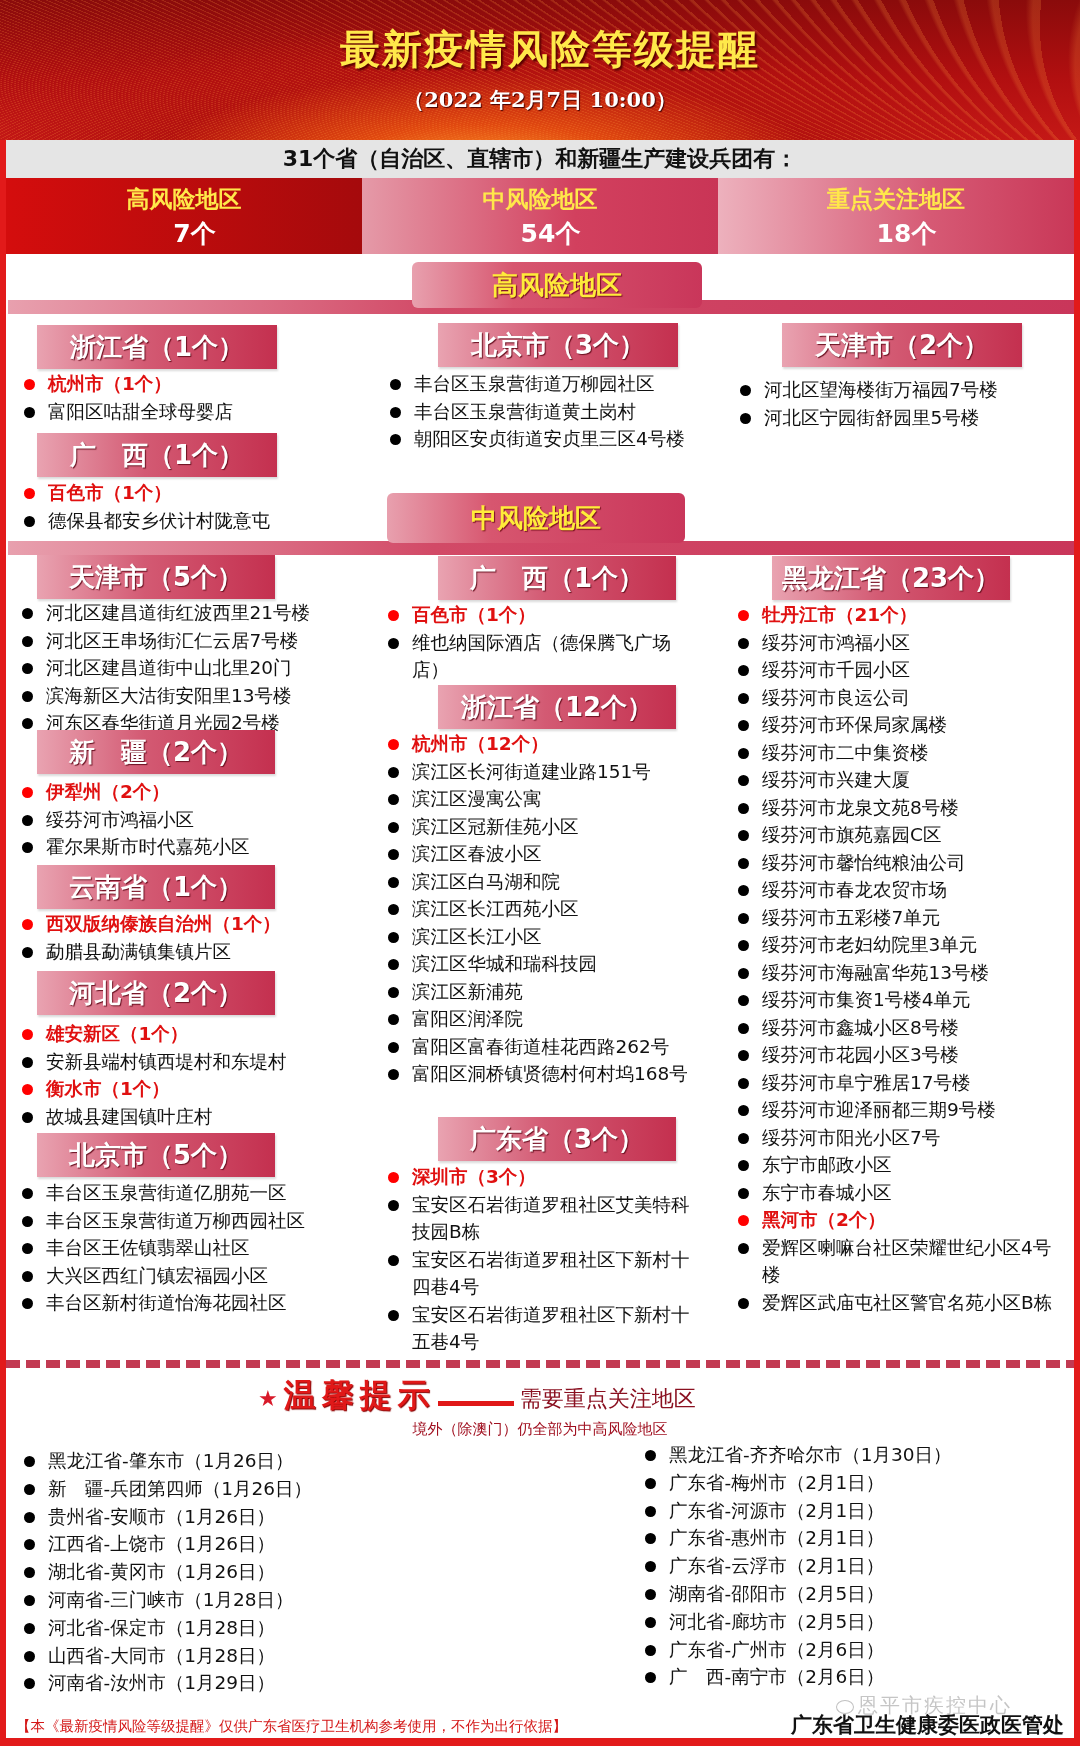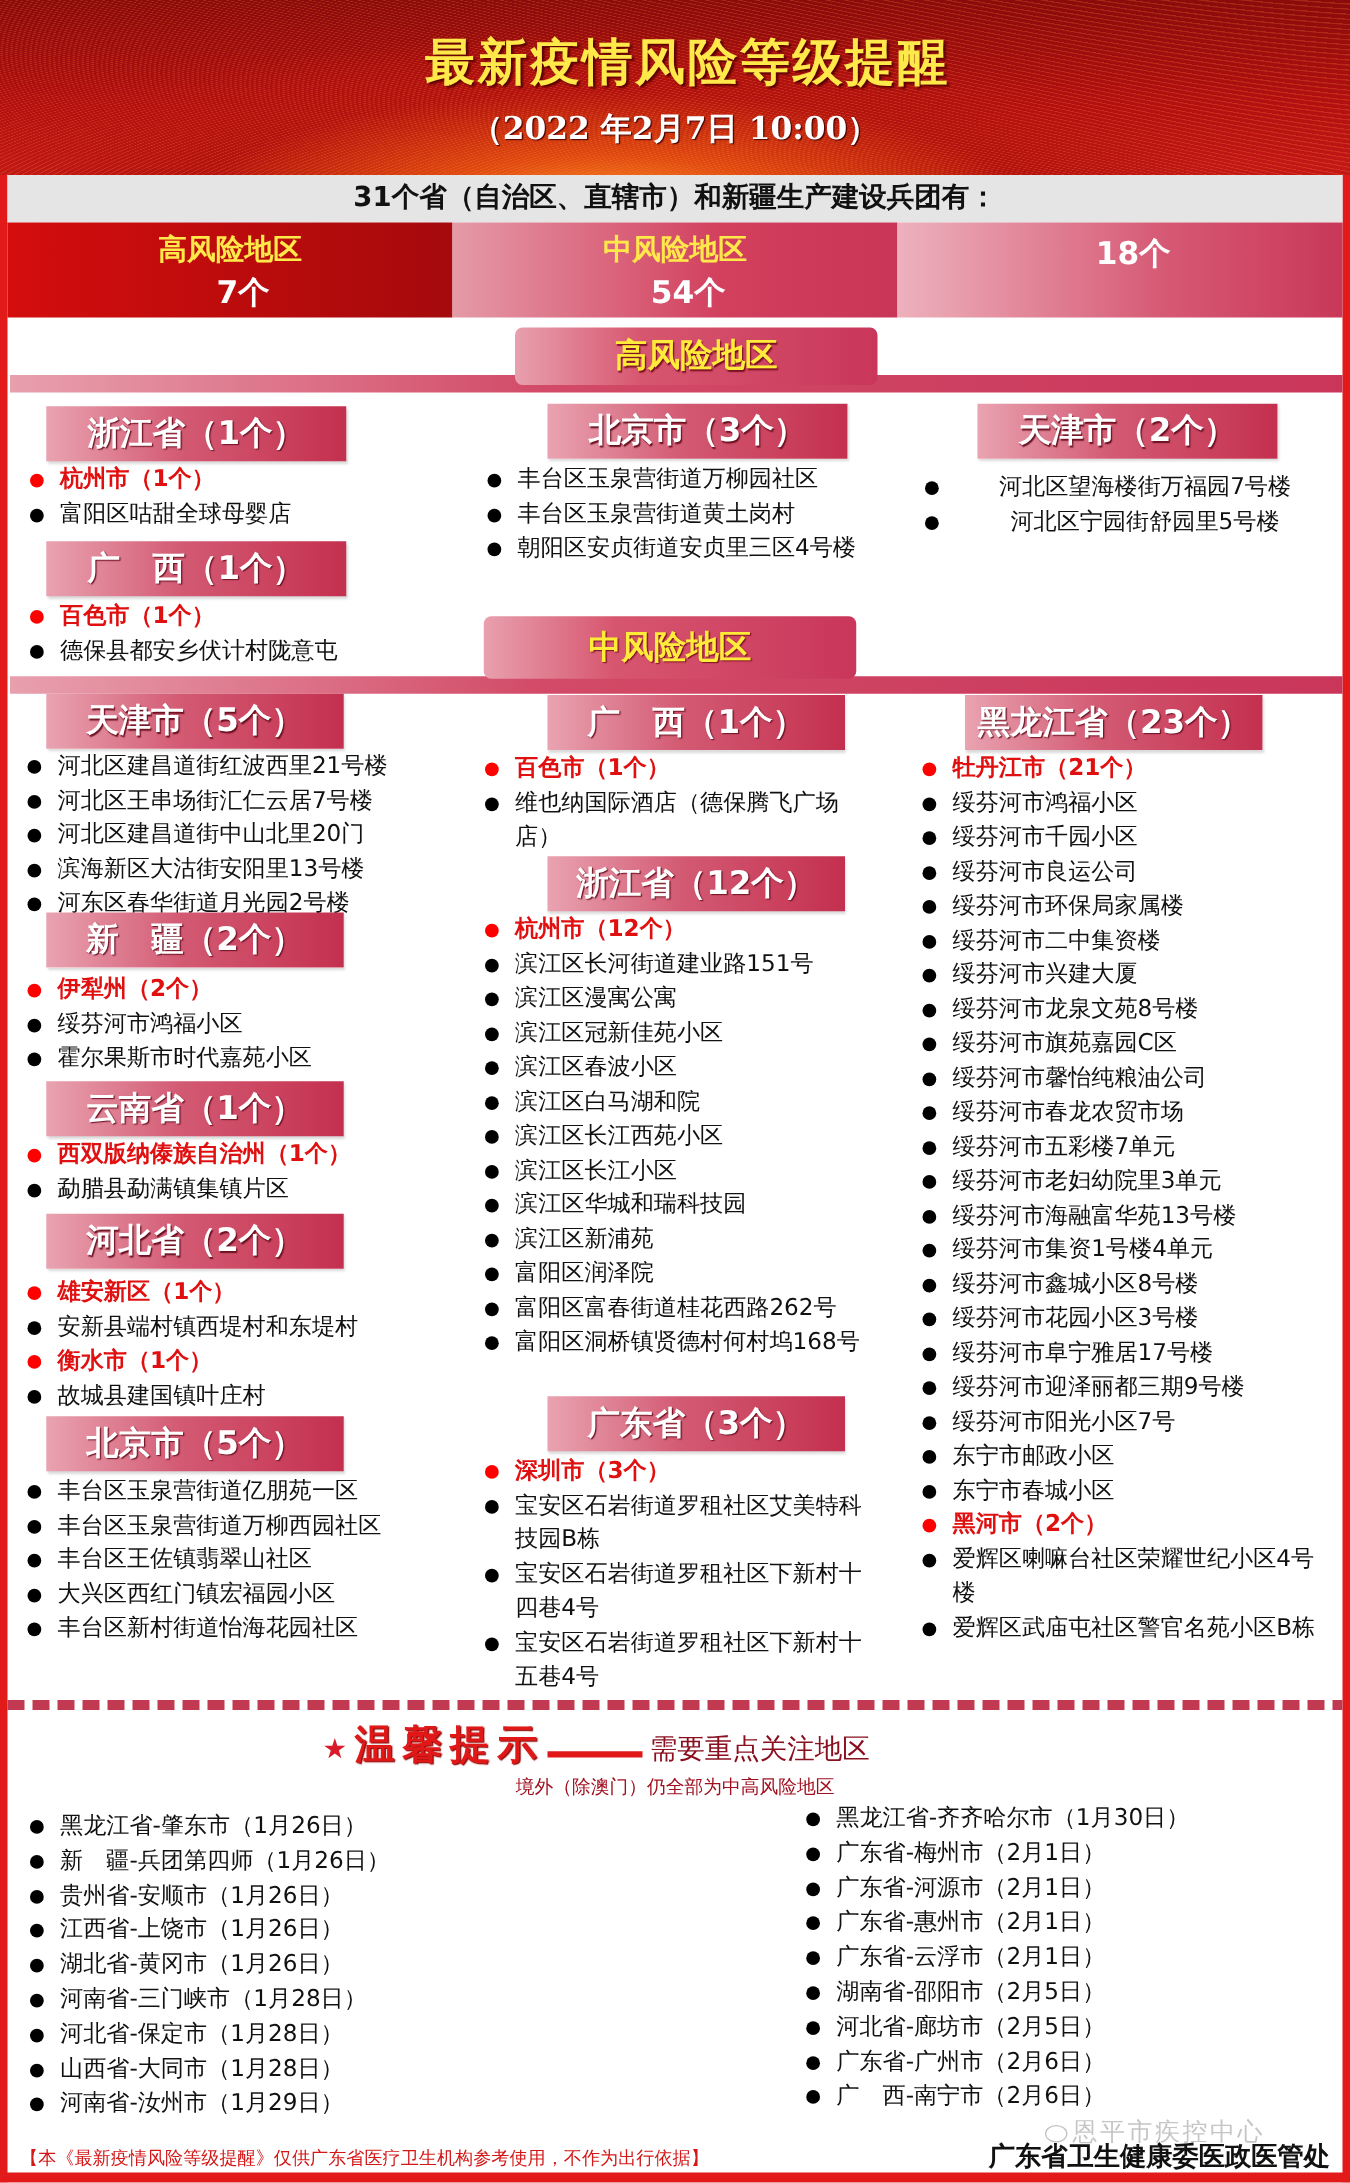--- a/index.html
+++ b/index.html
@@ -16,21 +16,21 @@
       radial-gradient(ellipse at 45% 120%, #ff9a2a 0%, #e14a10 18%, #b3120f 40%, transparent 60%),
       linear-gradient(180deg, #8a0b0b 0%, #b10f10 55%, #c41816 100%);
   }
   .banner-title {
     position: absolute; left: 0; top: 22px; width: 1080px; text-align: center;
     font-family: "DejaVu Sans", sans-serif; font-weight: bold; font-size: 40px;
     color: #ffe84a; letter-spacing: 2px; text-shadow: 2px 2px 2px #5a0000; padding-left: 20px;
   }
   .banner-date {
     position: absolute; left: 0; top: 86px; width: 1080px; text-align: center;
-    font-family: "DejaVu Serif", serif; font-weight: bold; font-size: 25px; color: #ffffff;
+    font-family: "DejaVu Serif", serif; font-weight: bold; font-size: 21px; color: #ffffff;
     text-shadow: 1px 1px 1px #400;
   }
   .subtitle {
     position: absolute; left: 6px; top: 140px; width: 1068px; height: 38px;
     text-align: center; font-weight: bold; font-size: 22px; line-height: 38px; color: #111;
     background: #e5e5e5;
   }
 
   
   .summary { position: absolute; left: 6px; top: 178px; width: 1068px; height: 76px; display: flex; }
@@ -122,20 +122,21 @@
 <div class="summary">
   <div class="sum-cell sum-high">
     <span class="lbl">高风险地区</span>
     <span class="num">7个</span>
   </div>
   <div class="sum-cell sum-mid">
     <span class="lbl">中风险地区</span>
     <span class="num">54个</span>
   </div>
   <div class="sum-cell sum-focus">
+    <span class="lbl">重点关注地区</span>
     <span class="num">18个</span>
   </div>
 </div>
 
 <div class="sec-band" style="top:300px;"></div>
 <div class="sec-pill" style="left:412px; top:262px; width:290px;">高风险地区</div>
 
 <div class="prov" style="left:37px; top:325px; width:240px;">浙江省（1个）</div>
 <ul class="list" style="left:22px; top:370px; width:330px;">
   <li class="city">杭州市（1个）</li>
@@ -148,21 +149,21 @@
 </ul>
 
 <div class="prov" style="left:438px; top:323px; width:240px;">北京市（3个）</div>
 <ul class="list" style="left:388px; top:370px; width:330px;">
   <li>丰台区玉泉营街道万柳园社区</li>
   <li>丰台区玉泉营街道黄土岗村</li>
   <li>朝阳区安贞街道安贞里三区4号楼</li>
 </ul>
 
 <div class="prov" style="left:782px; top:323px; width:240px;">天津市（2个）</div>
-<ul class="list" style="left:738px; top:376px; width:330px;text-align:center;">
+<ul class="list" style="left:738px; top:376px; width:330px;">
   <li>河北区望海楼街万福园7号楼</li>
   <li>河北区宁园街舒园里5号楼</li>
 </ul>
 
 <div class="sec-band" style="top:541px;"></div>
 <div class="sec-pill" style="left:387px; top:493px; width:298px; height:50px; line-height:50px;">中风险地区</div>
 
 <div class="prov" style="left:37px; top:555px; width:238px;">天津市（5个）</div>
 <ul class="list" style="left:20px; top:599px; width:350px;">
   <li>河北区建昌道街红波西里21号楼</li>

